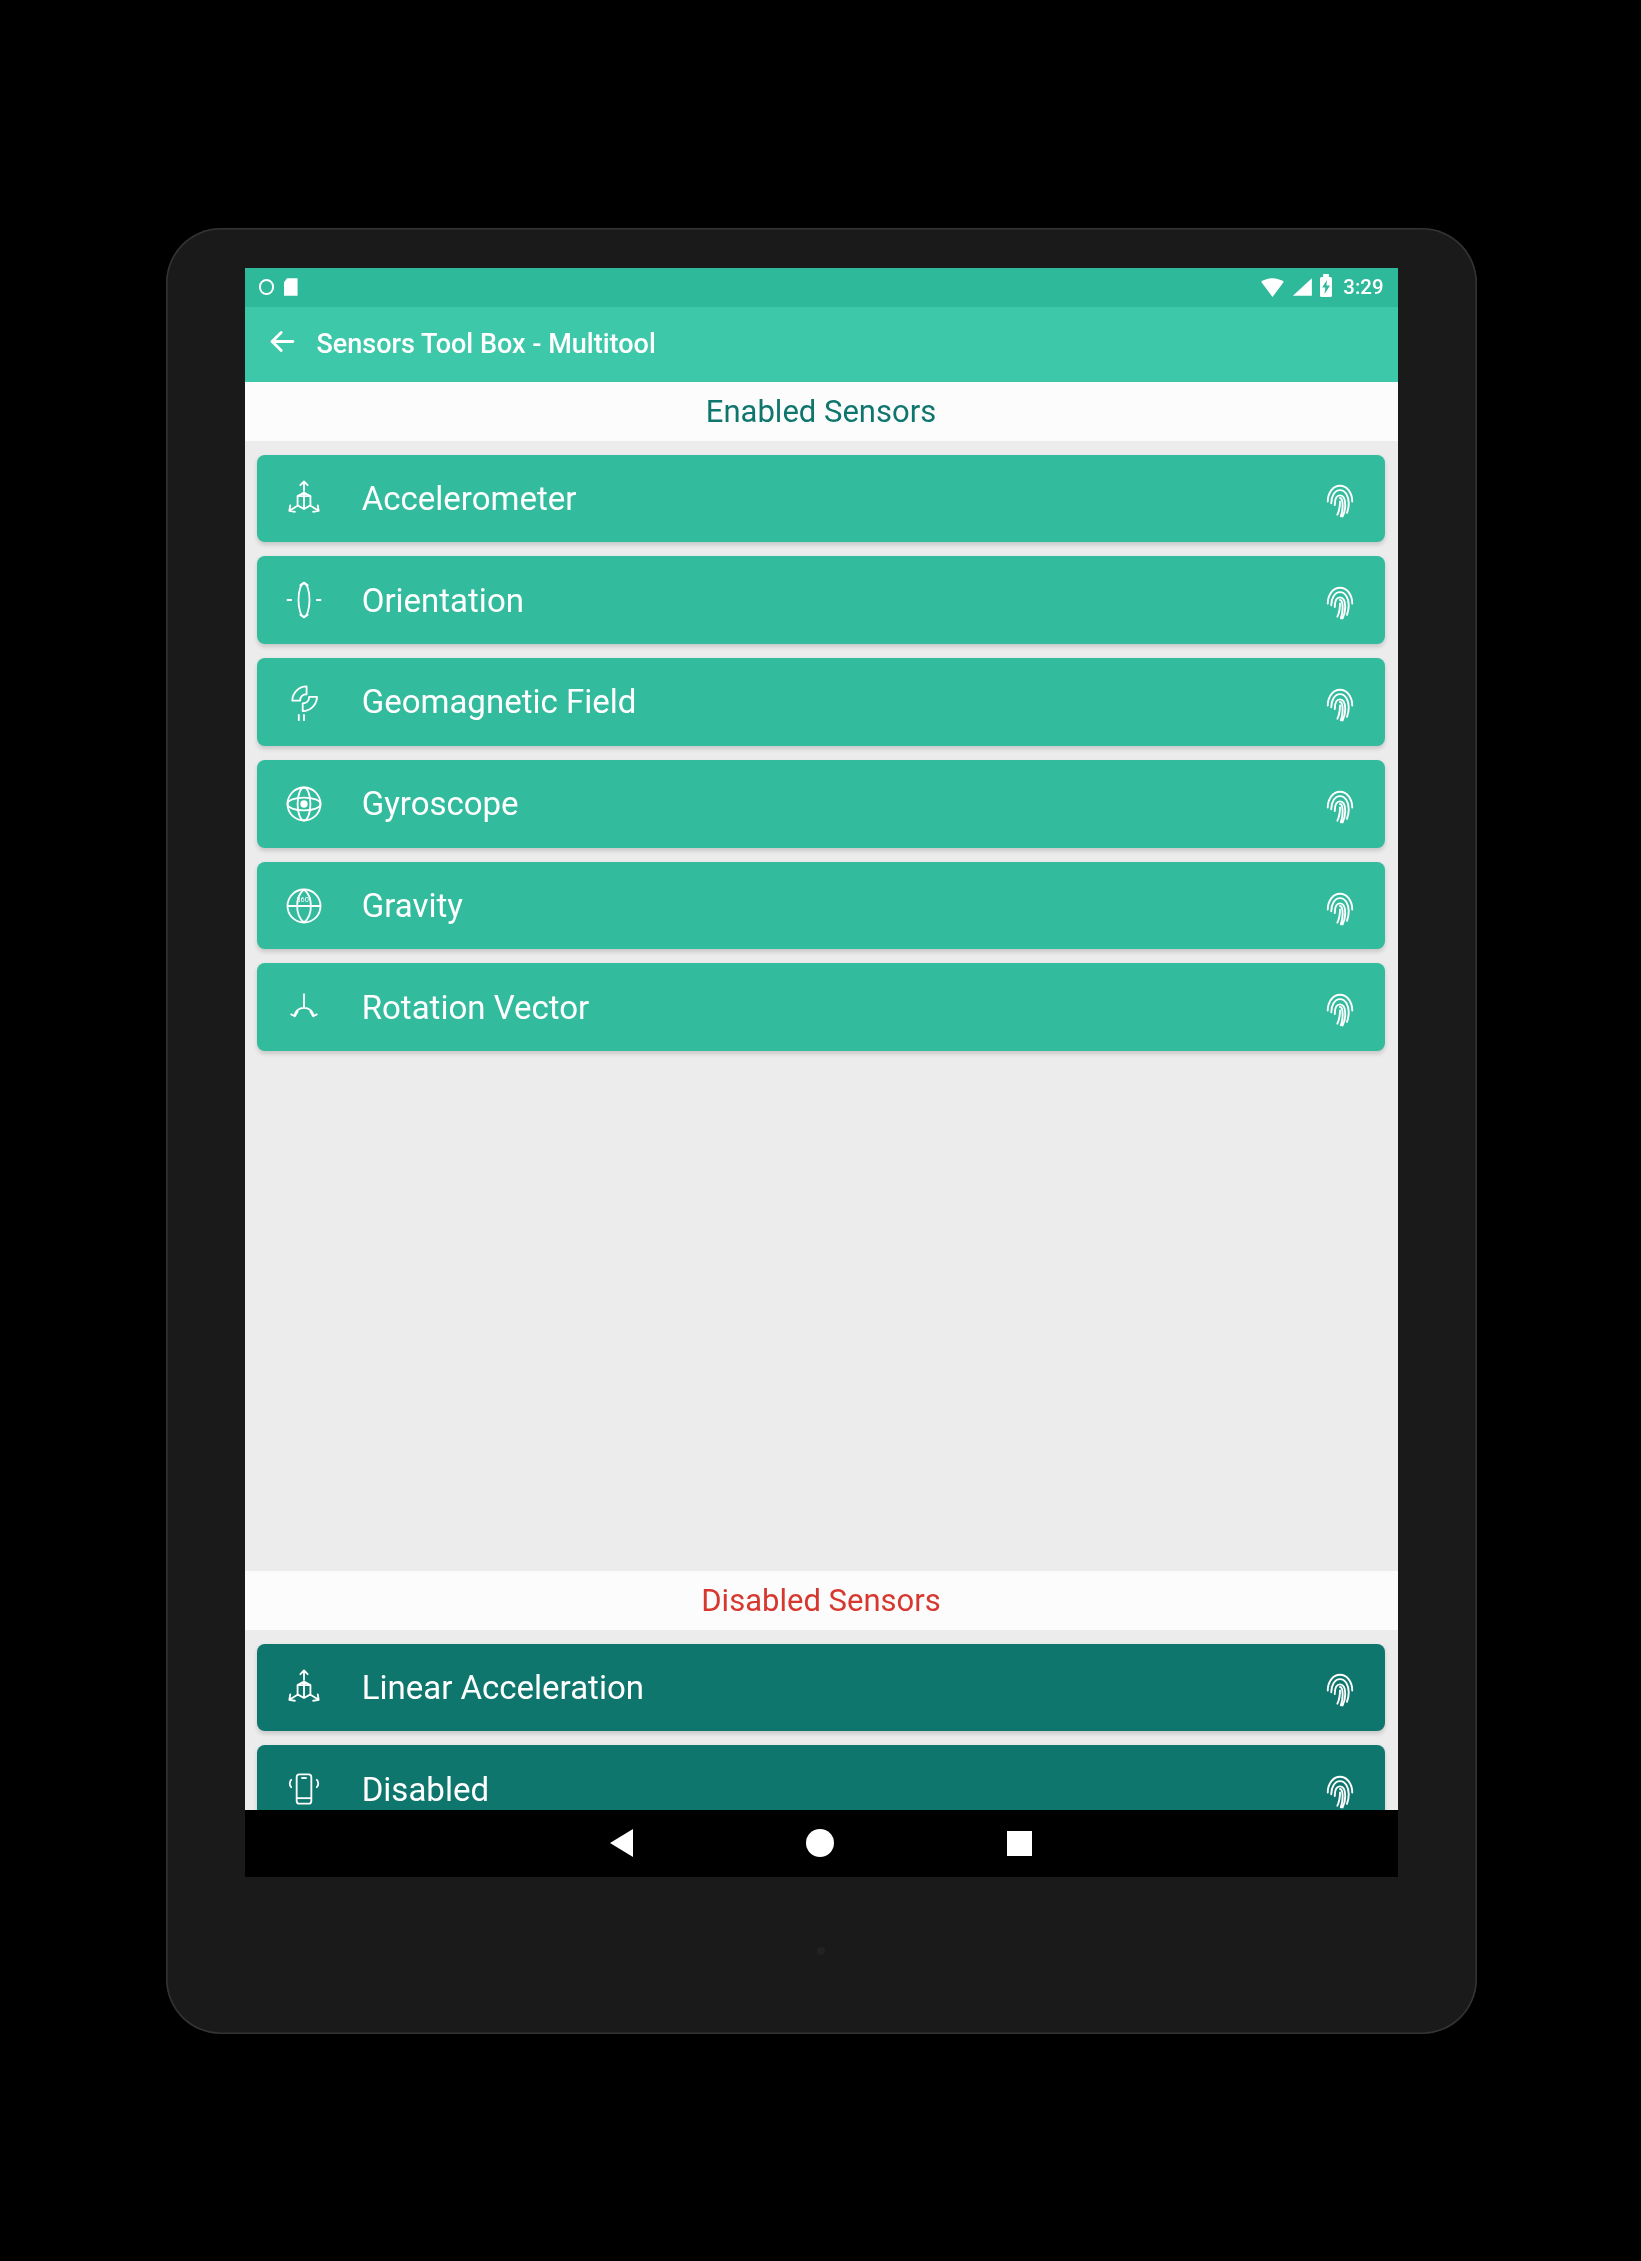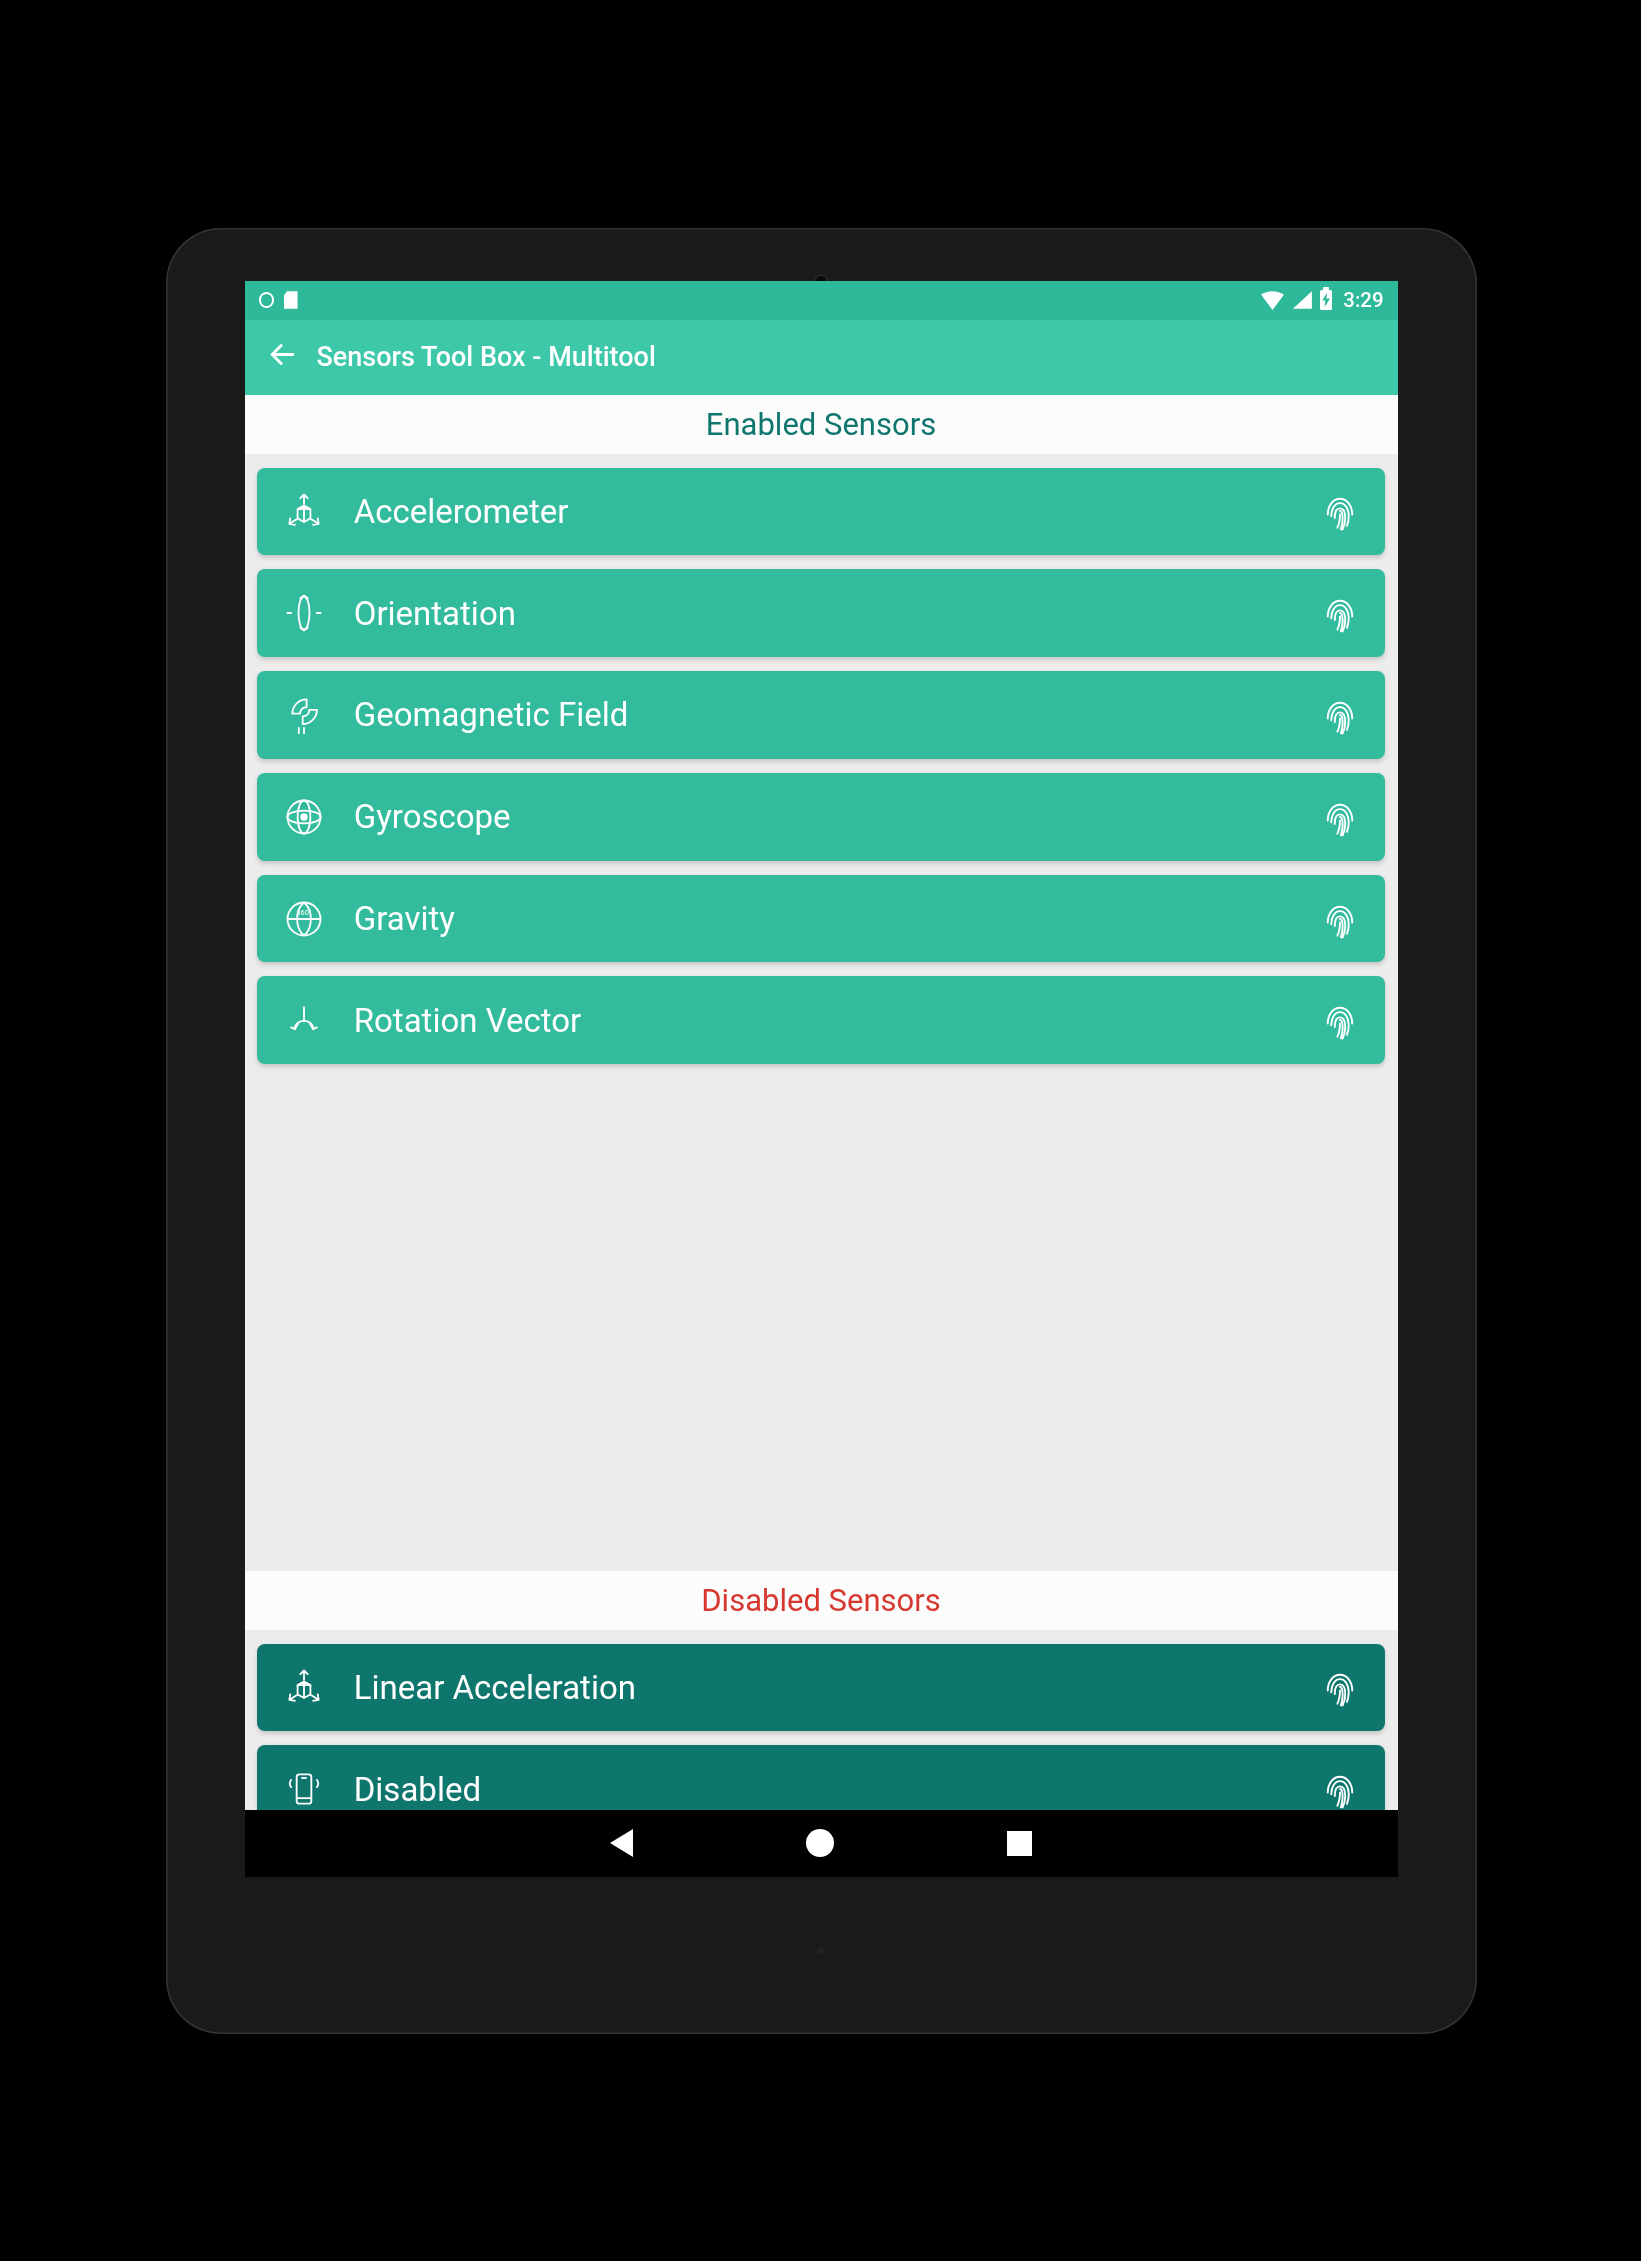--- a/index.html
+++ b/index.html
@@ -10,21 +10,21 @@
     height: 2261px;
     display: flex;
     align-items: center;
     justify-content: center;
   }
   .tablet {
     width: 1311px;
     height: 1806px;
     background: #1a1a1a;
     border-radius: 55px;
-    padding: 53px 79px 157px 79px;
+    padding: 40px 79px 157px 79px;
     box-shadow: 0 0 0 1.6px #333 inset, 0 0 31px #000;
     position: relative;
   }
   .screen {
     width: 100%;
     height: 100%;
     background: #eee;
     overflow: hidden;
     display: flex;
     flex-direction: column;
@@ -100,21 +100,21 @@
     display: flex;
     flex-direction: column;
     gap: 14px;
     padding: 14px 12.6px 0 12.6px;
   }
   .card {
     border-radius: 7.9px;
     display: flex;
     align-items: center;
     padding: 20.4px 23.6px;
-    gap: 26px;
+    gap: 34px;
     color: #fff;
     box-shadow: 0 2.4px 4.7px rgba(0,0,0,0.15);
     justify-content: center;
   }
   .card.enabled { background: #32bb9d; }
   .card.disabled { background: #0f766e; }
   .card .icon { width: 47px; height: 47px; display:flex; align-items:center; justify-content:center; flex-shrink:0; }
   .card .icon svg { width: 44px; height: 44px; stroke:#fff; fill:none; stroke-width:2; }
   .card .label { font-size: 33px; font-weight: 400; flex: 1; }
   .card .finger { width: 42px; height: 42px; flex-shrink:0; }

